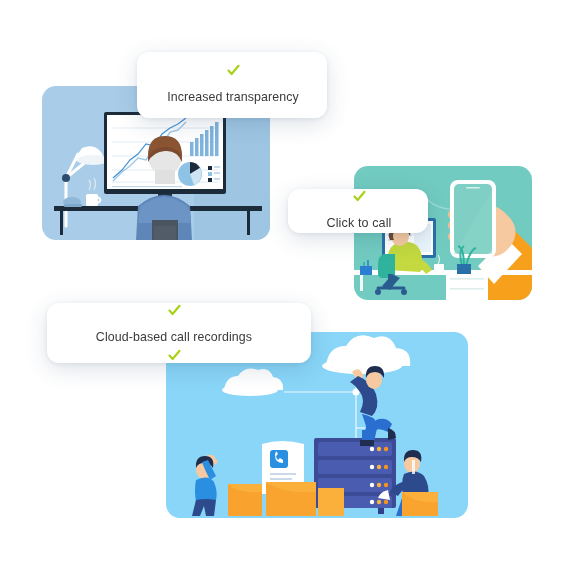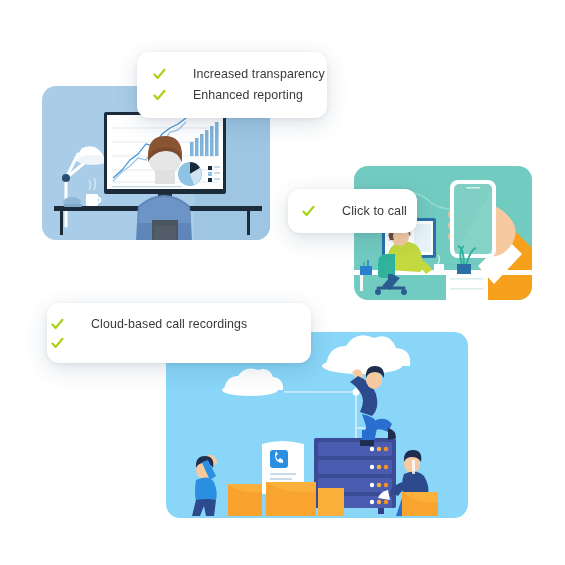--- a/index.html
+++ b/index.html
@@ -58,35 +58,36 @@
     flex-direction: column;
     justify-content: center;
   }
   #callout-one {
     left: 137px; top: 52px;
     width: 190px; height: 66px;
     padding: 8px 14px 8px 16px;
   }
   #callout-two {
     left: 288px; top: 189px;
-    width: 129px; height: 44px;
+    width: 140px; height: 44px;
     padding: 6px 12px 6px 14px;
   }
   #callout-three {
     left: 47px; top: 303px;
     width: 264px; height: 60px;
     padding: 8px 14px 8px 4px;
   }
 
   .feature-row {
     display: flex;
     align-items: center;
-    gap: 27px;
+    gap: 12px;
     line-height: 1.35;
     padding: 2px 0;
+    flex-direction: column;
   }
   .check-icon {
     flex: 0 0 auto;
     width: 13px;
     height: 13px;
     display: block;
   }
   .check-icon svg { display: block; width: 13px; height: 13px; }
   .feature-text {
     font-size: 12.4px;
@@ -395,28 +396,20 @@
   </div>
 
   <div class="callout" id="callout-one">
     <div class="feature-row">
       <span class="check-icon">
         <svg viewBox="0 0 13 13" xmlns="http://www.w3.org/2000/svg">
           <path d="M1.5 6.6 L4.6 10 L11.5 1.8" fill="none" stroke="#a8d117" stroke-width="2.2" stroke-linecap="round" stroke-linejoin="round"></path>
         </svg>
       </span>
       <span class="feature-text">Increased transparency</span>
-    </div>
-    <div class="feature-row">
-      <span class="check-icon">
-        <svg viewBox="0 0 13 13" xmlns="http://www.w3.org/2000/svg">
-          <path d="M1.5 6.6 L4.6 10 L11.5 1.8" fill="none" stroke="#a8d117" stroke-width="2.2" stroke-linecap="round" stroke-linejoin="round"></path>
-        </svg>
-      </span>
-      <span class="feature-text">Enhanced reporting</span>
     </div>
   </div>
 
   <div class="callout" id="callout-two">
     <div class="feature-row">
       <span class="check-icon">
         <svg viewBox="0 0 13 13" xmlns="http://www.w3.org/2000/svg">
           <path d="M1.5 6.6 L4.6 10 L11.5 1.8" fill="none" stroke="#a8d117" stroke-width="2.2" stroke-linecap="round" stroke-linejoin="round"></path>
         </svg>
       </span>

